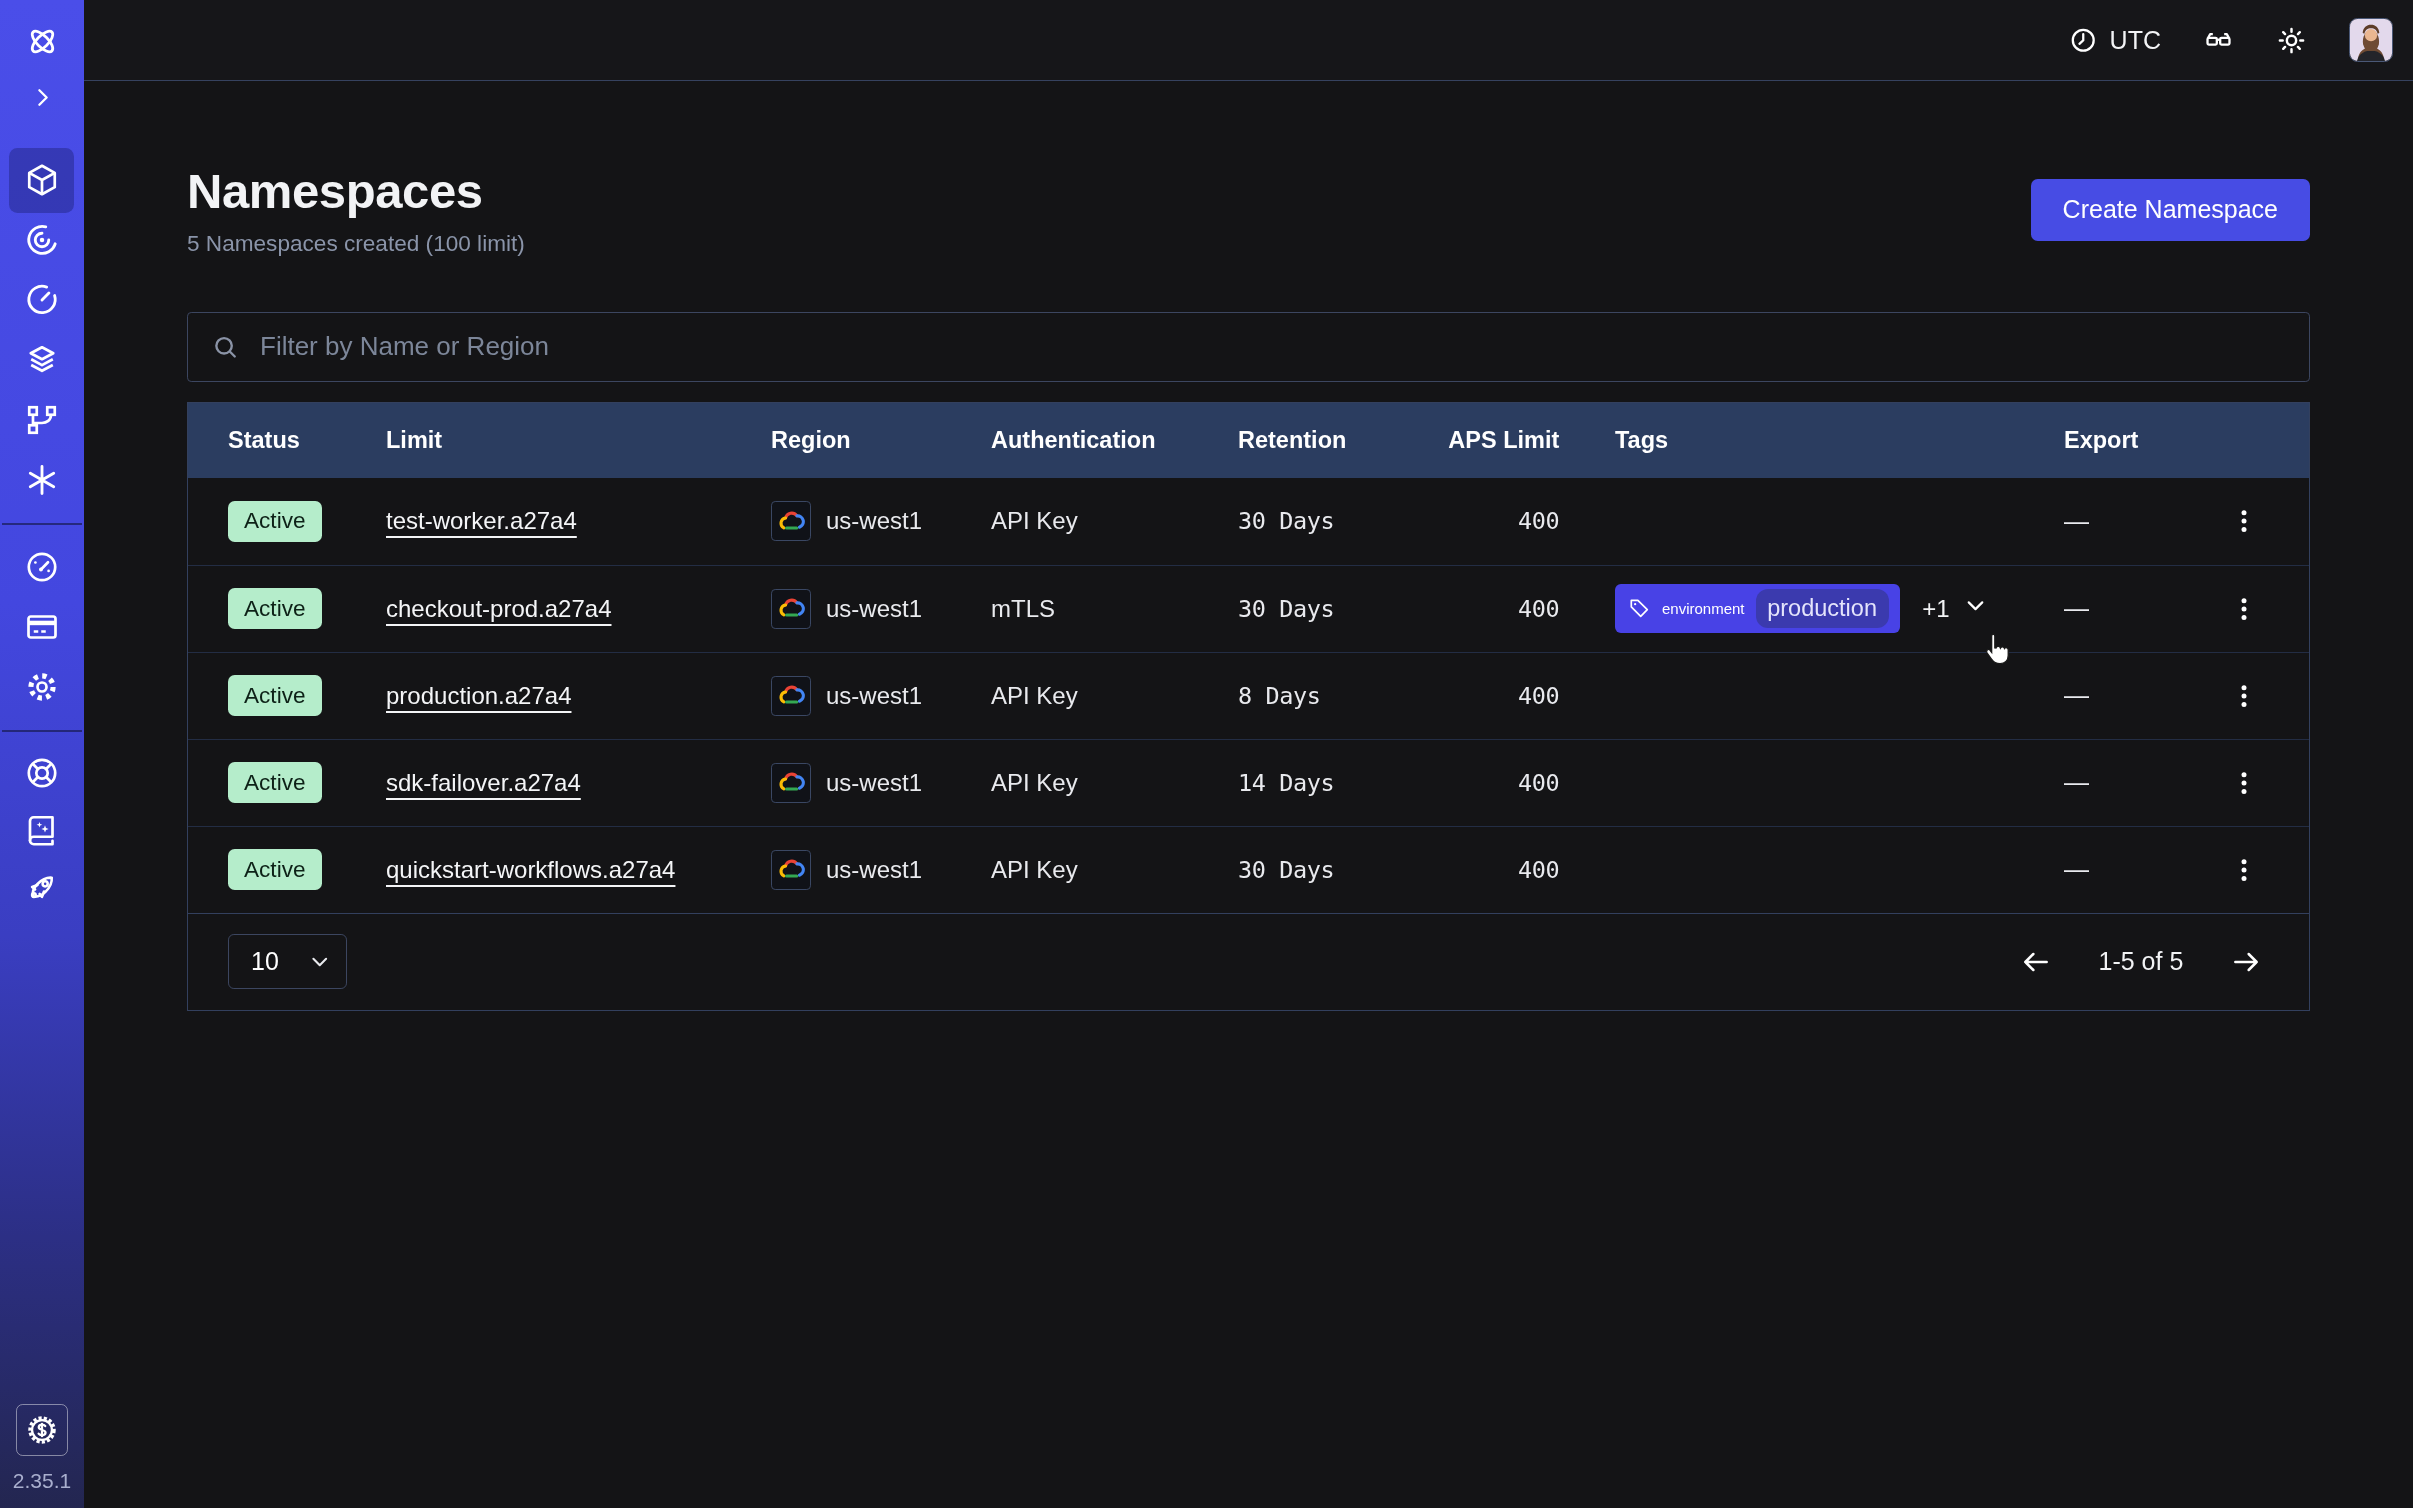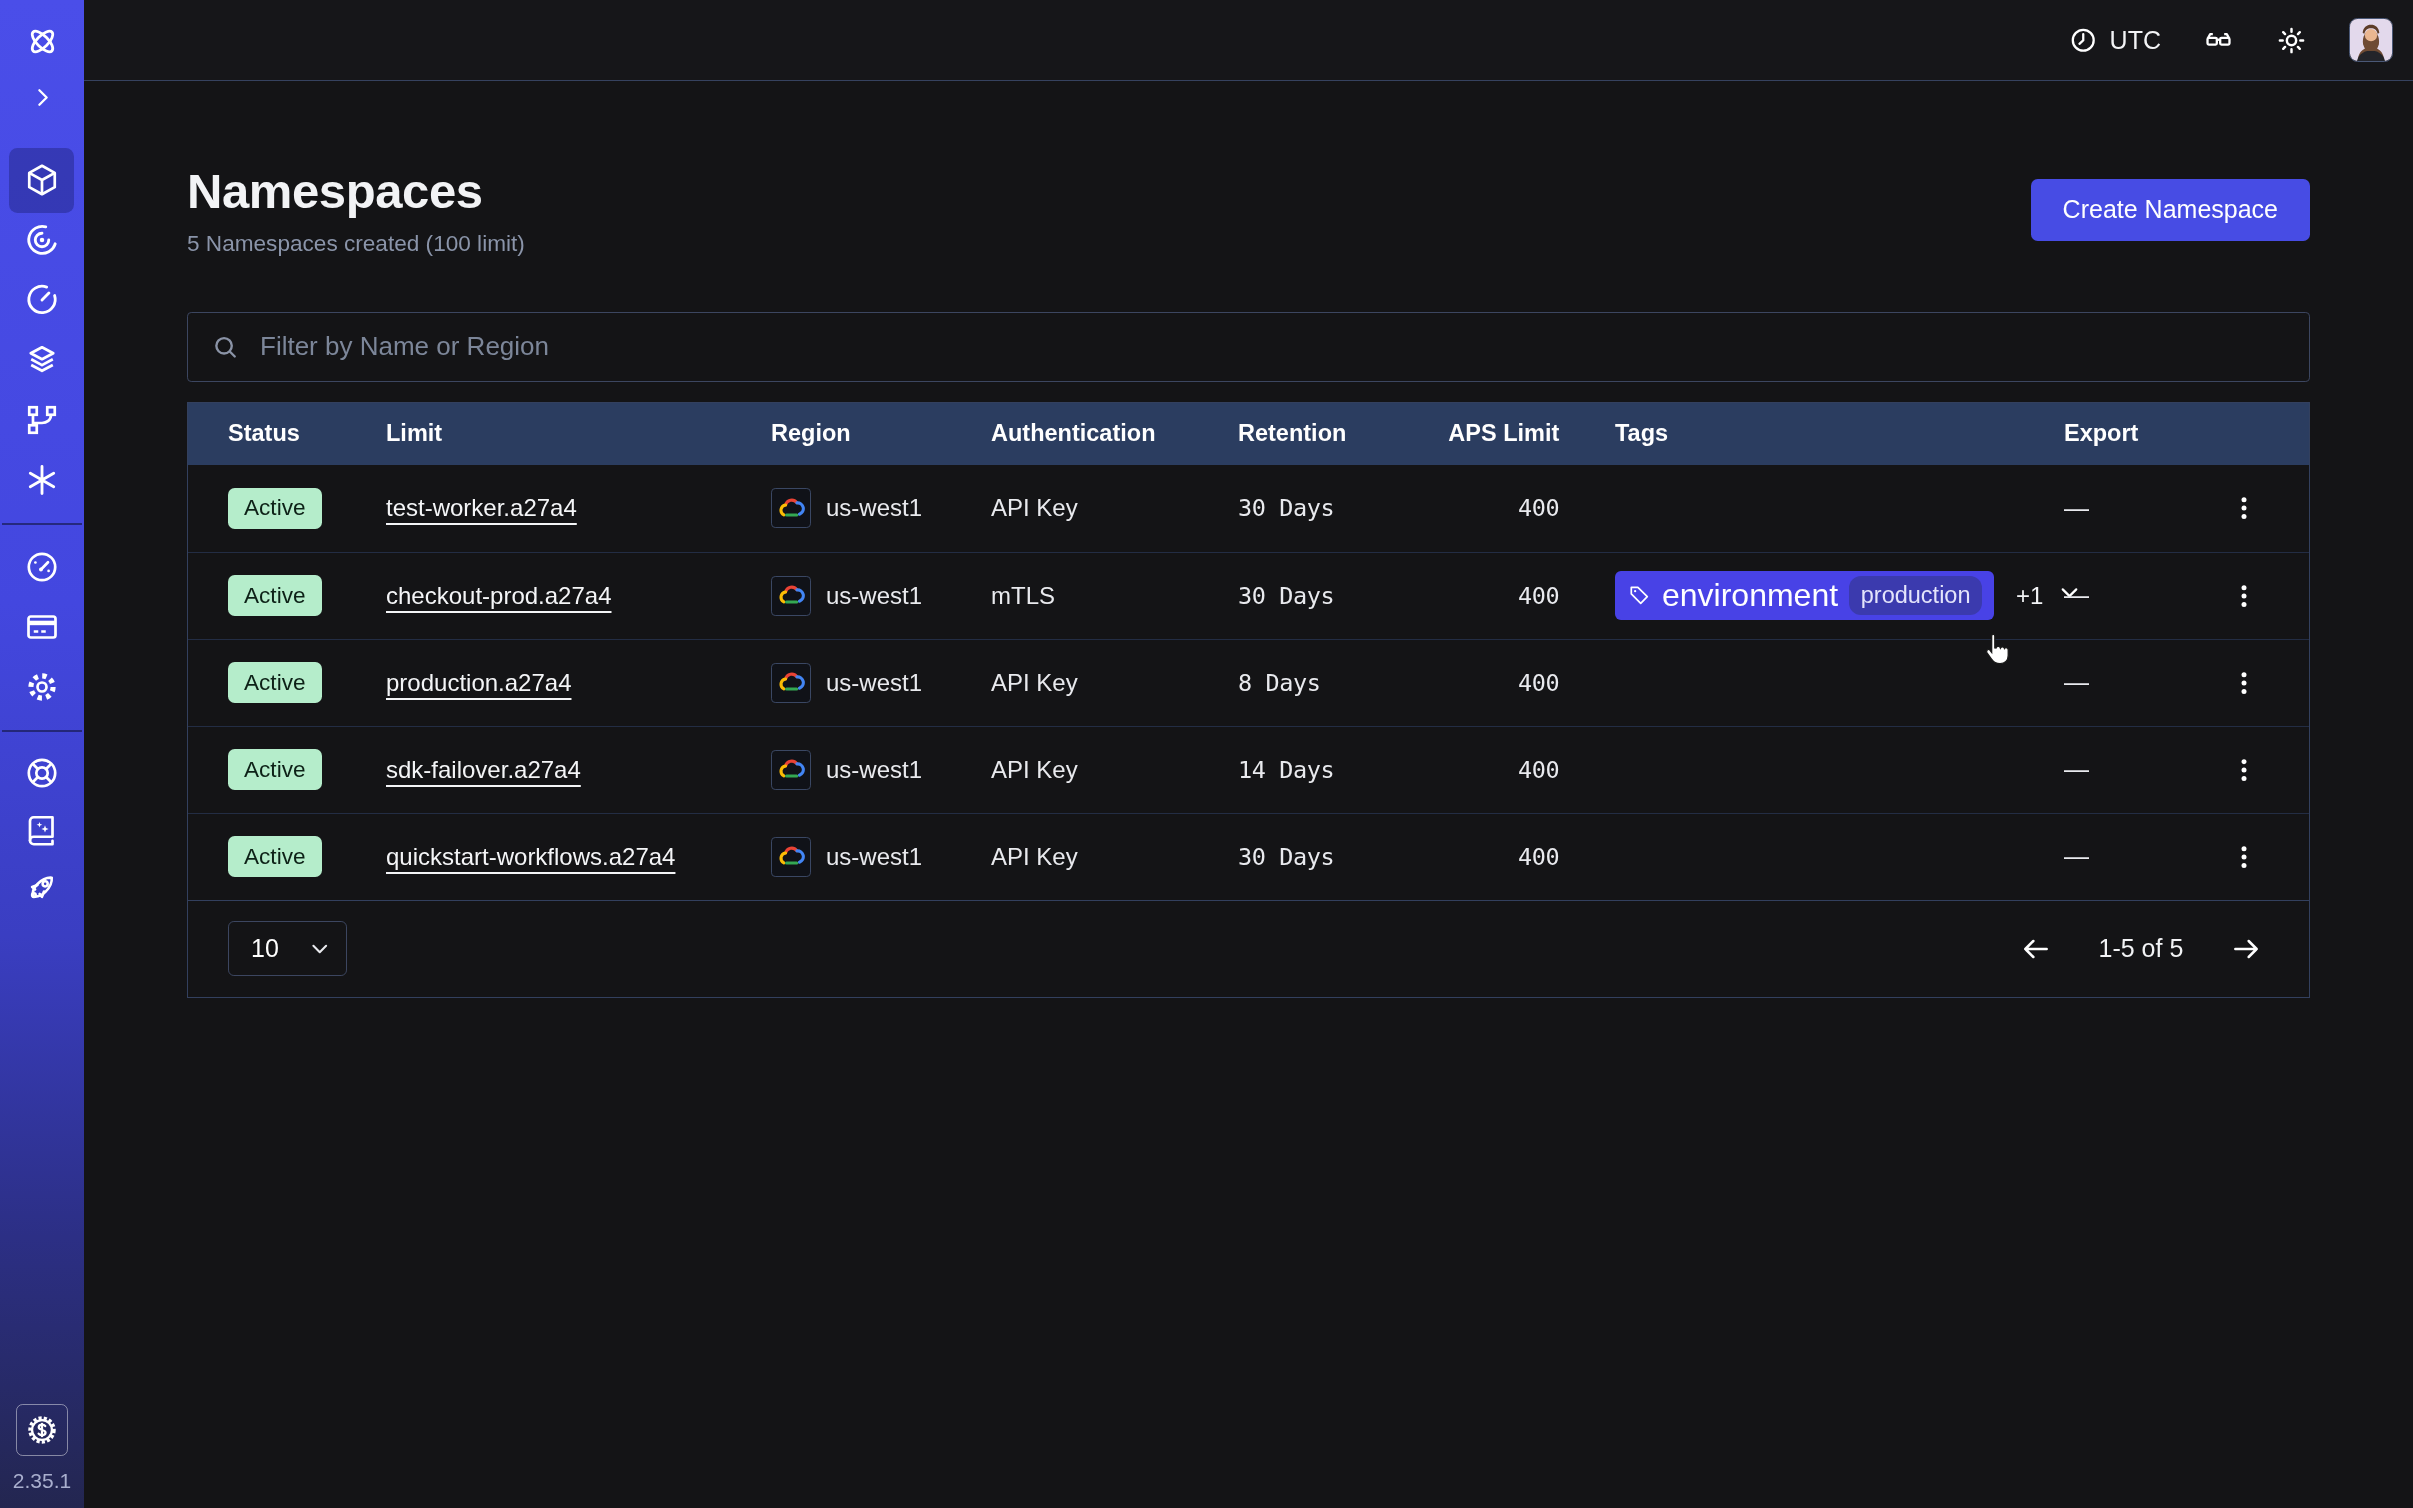--- a/index.html
+++ b/index.html
@@ -71,21 +71,21 @@
   .search-input {
     width:100%; height:70px; background:transparent; border:1.7px solid #3C4660; border-radius:4.2px;
     font-size:26px; color:#E9EAEE; padding:0 25px 0 72px; font-family:inherit; outline:none;
   }
   .search-input::placeholder { color:#7C8699; }
 
   
   .table { margin-top:20px; border:1.7px solid #33405E; }
   .trow, .thead-row, .tfoot { padding:0 40px; }
   .thead-row {
-    height:62px; background:#2B3D60; display:grid; align-items:center;
+    height:75px; background:#2B3D60; display:grid; align-items:center;
     grid-template-columns:158px 385px 220px 247px 193px 130px 503px 1fr;
   }
   .thead-row .hcell { font-size:23.5px; font-weight:600; color:#FFFFFF; }
   .trow {
     height:87px; display:grid; align-items:center;
     grid-template-columns:158px 385px 220px 247px 193px 130px 503px 1fr;
   }
   .trow + .trow { border-top:1.7px solid #232D44; }
   .cell { font-size:24px; color:#E9EAEE; display:flex; align-items:center; }
   .c-aps { justify-content:flex-end; padding-right:1.7px; }
@@ -101,21 +101,21 @@
   .gcp-box {
     width:40px; height:40px; border:1.7px solid #3A4763; border-radius:4.2px;
     display:flex; align-items:center; justify-content:center; margin-right:15px; background:#101218;
   }
   .gcp-box svg { width:28.5px; height:28.5px; }
   .tagpill {
     display:inline-flex; align-items:center; gap:11px; height:49px; padding:0 11.7px 0 13.4px;
     background:#4842E6; border-radius:5.9px; cursor:pointer;
   }
   .tagpill .icon svg { width:22.6px; height:22.6px; }
-  .tag-key { font-size:32px; color:#FFFFFF; }
+  .tag-key { font-size:15px; color:#FFFFFF; }
   .tag-value { background:#3B3AAE; border-radius:12px; padding:5.9px 11.7px; font-size:23.5px; color:#E4E4FB; }
   .tag-more { font-size:24px; color:#F2F3F5; margin-left:22px; }
   .tag-chev { margin-left:13.4px; color:#FFFFFF; cursor:pointer; }
   .tag-chev svg { width:25px; height:25px; }
   .c-export { justify-content:space-between; }
   .dash { font-size:25px; color:#E9EAEE; }
   .kebab-btn { background:none; border:none; cursor:pointer; width:40px; height:40px; display:flex; align-items:center; justify-content:center; margin-right:5px; }
   .kebab-btn svg { width:30px; height:30px; }
 
   .tfoot { height:97px; border-top:1.7px solid #33405E; display:flex; align-items:center; justify-content:space-between; }

